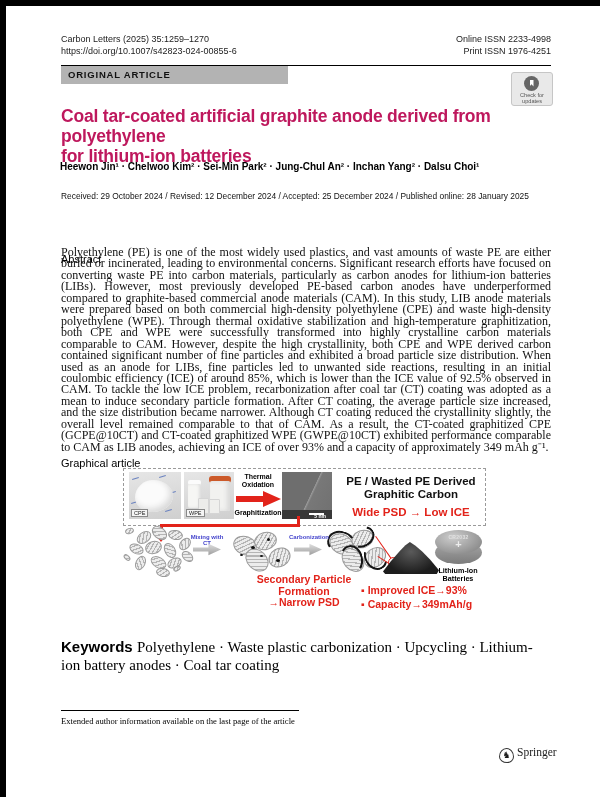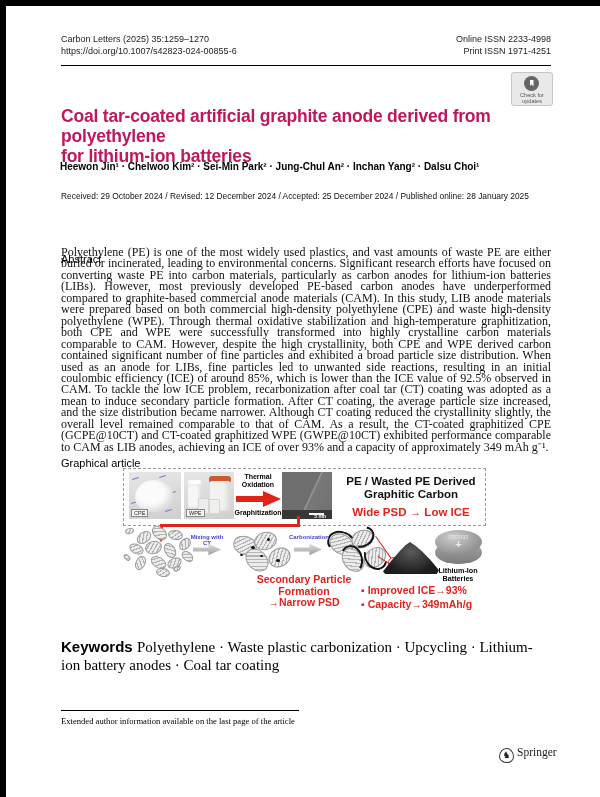--- a/index.html
+++ b/index.html
@@ -65,23 +65,24 @@
            font-size:9px;line-height:12px;text-align:center;vertical-align:-2px;margin-right:3px;}
 </style>
 </head>
 <body>
 
 <div class="page">
 
   <div class="abs hmeta" style="left:55px;top:27px;">Carbon Letters (2025) 35:1259–1270</div>
   <div class="abs hmeta" style="left:55px;top:39px;">https://doi.org/10.1007/s42823-024-00855-6</div>
   <div class="abs hmeta" style="right:53px;top:27px;text-align:right;">Online ISSN 2233-4998</div>
-  <div class="abs hmeta" style="right:53px;top:39px;text-align:right;">Print ISSN 1971-4251</div>
+  <div class="abs hmeta" style="right:53px;top:39px;text-align:right;">Print ISSN 1976-4251</div>
 
   <div class="abs rule" style="left:55px;top:59px;width:490px;"></div>
+  <div class="abs typebar" style="left:55px;top:60px;width:220px;height:18px;">ORIGINAL ARTICLE</div>
 
   <div class="abs badge" style="left:505px;top:66px;">
     <span class="circ">
       <span class="bm"></span>
     </span>
     <span class="txt pre">Check for
 updates</span>
   </div>
 
   <div class="abs title pre" style="left:55px;top:100px;width:500px;">Coal tar-coated artificial graphite anode derived from polyethylene

